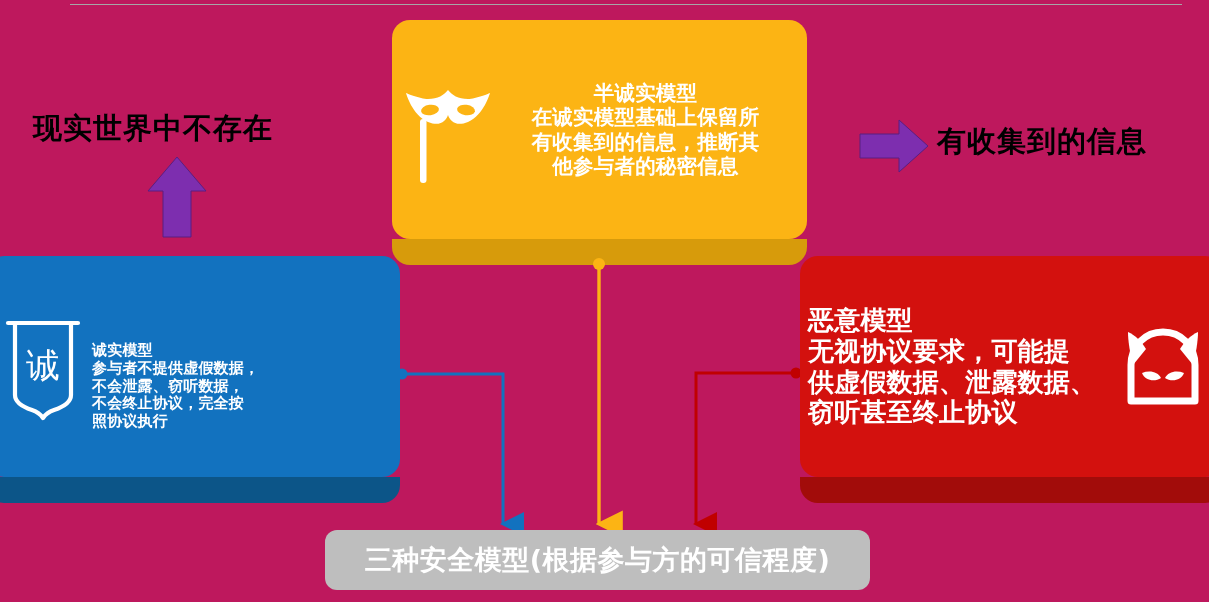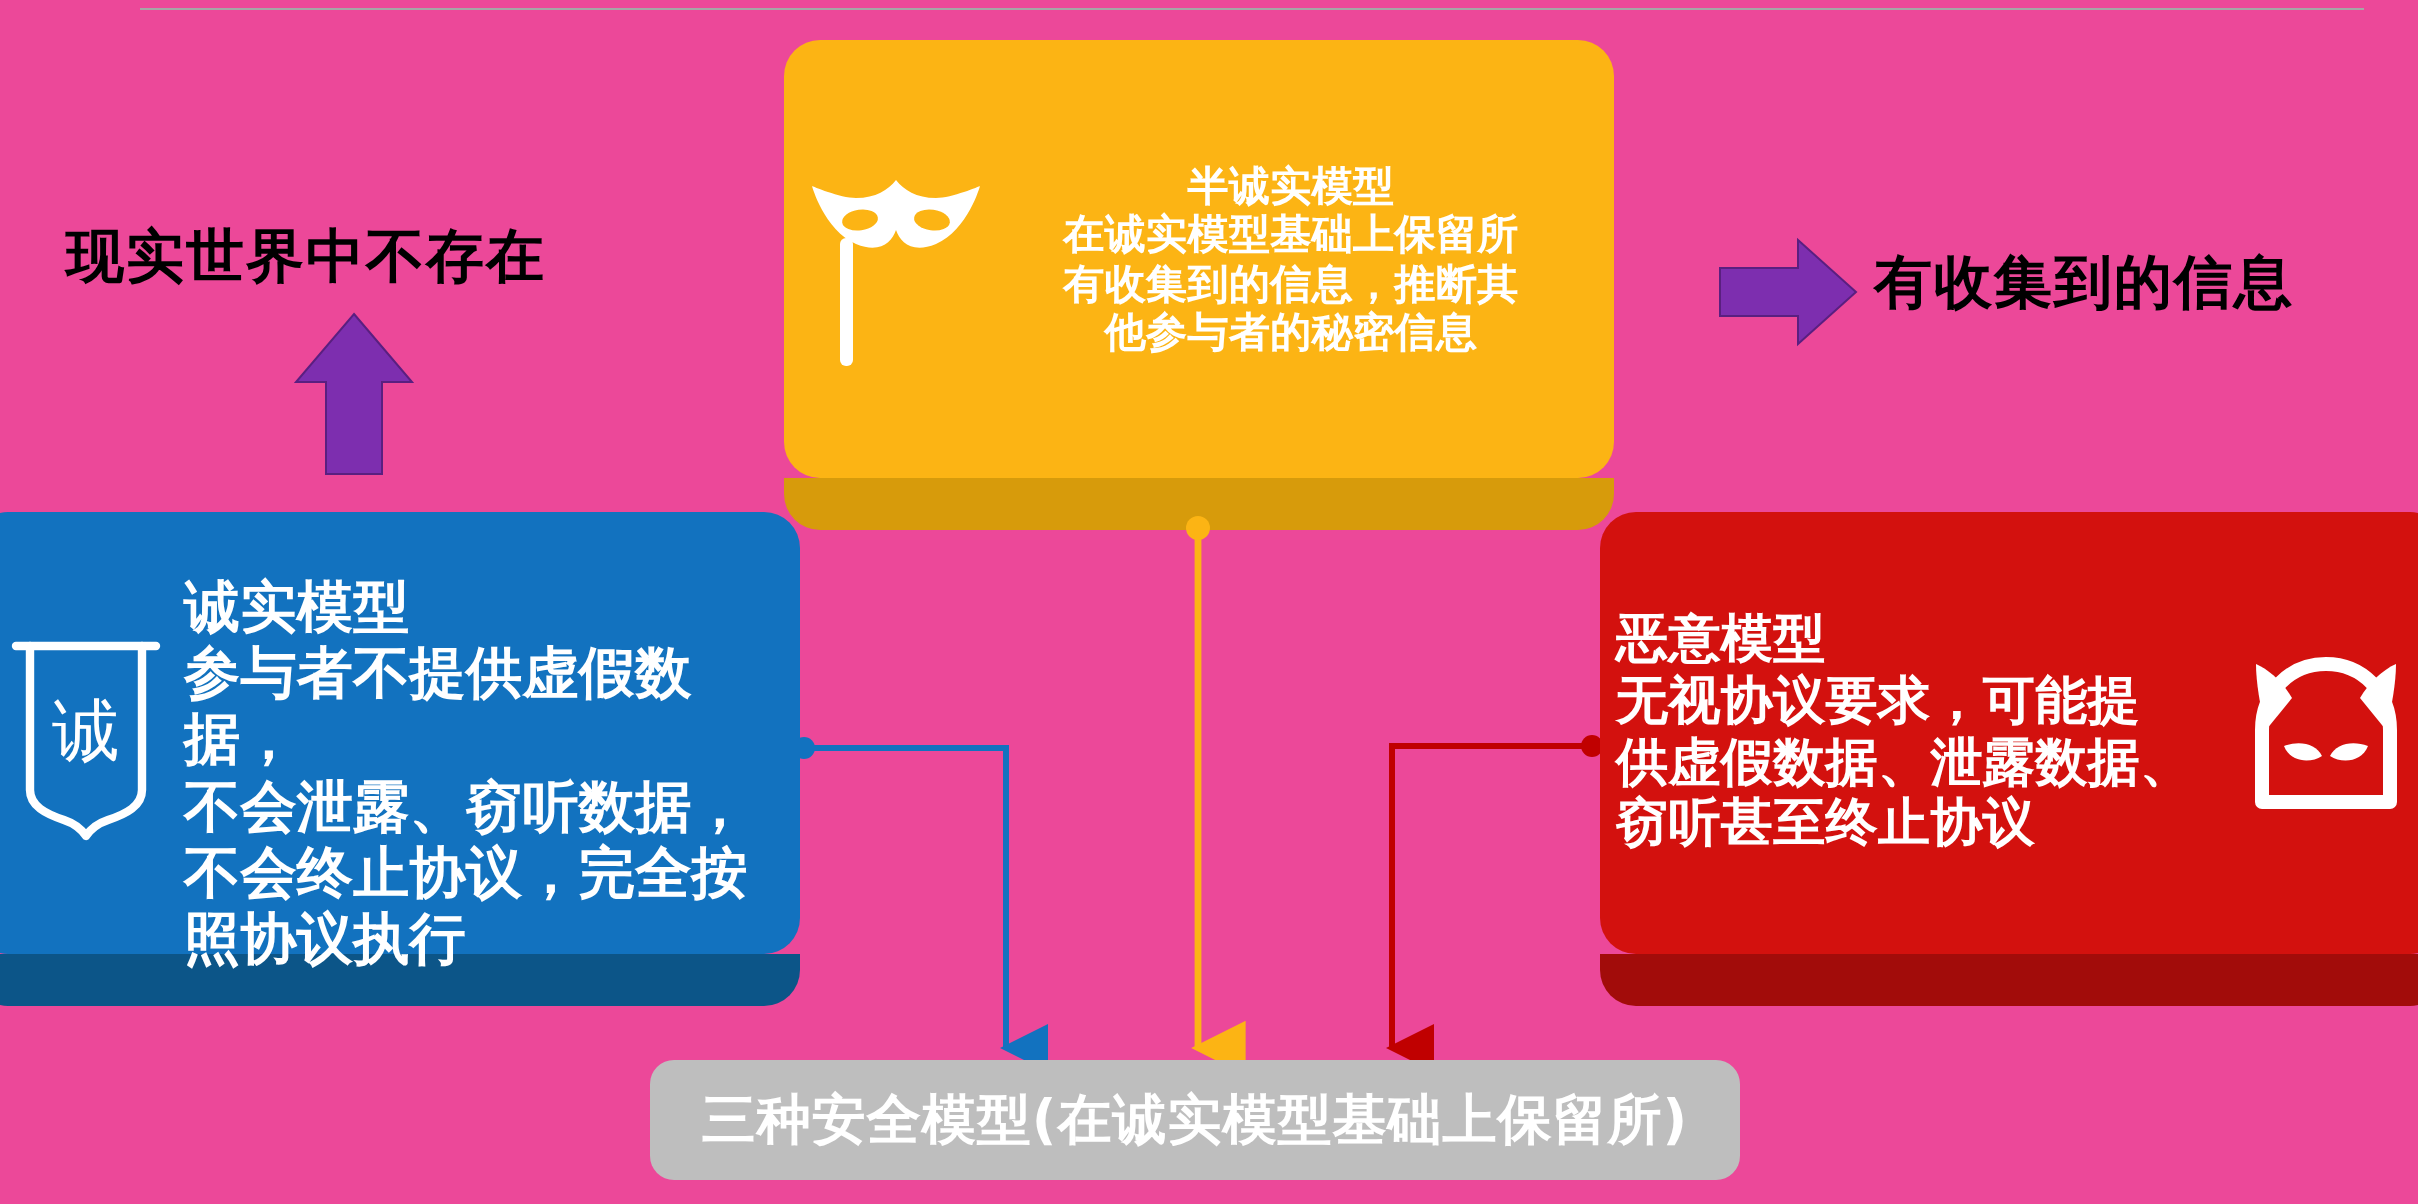--- a/index.html
+++ b/index.html
@@ -8,21 +8,21 @@
     padding: 0;
     background: #ffffff;
   }
   body {
     font-family: "DejaVu Sans", "Liberation Sans", sans-serif;
   }
   #slide {
     position: relative;
     width: 1209px;
     height: 602px;
-    background: #ec4899;
+    background: #be185d;
     overflow: hidden;
   }
 
   
   .top-rule {
     position: absolute;
     left: 70px;
     top: 4px;
     width: 1112px;
     height: 1px;
@@ -100,21 +100,21 @@
     width: 414px;
     height: 247px;
   }
   #card-honest .body   { background: #1272BF; }
   #card-honest .shadow-band { background: #0C5588; }
   #card-honest .content {
     padding: 0 8px 0 14px;
     justify-content: flex-start;
   }
   #card-honest .card-text {
-    font-size: 28px;
+    font-size: 15px;
     text-align: left;
     width: 300px;
     margin-left: 6px;
     margin-top: 40px;
   }
 
   
   #card-malicious {
     left: 800px;
     top: 256px;
@@ -304,16 +304,16 @@
       <path d="M599,264 L599,524" fill="none" stroke="#FCB414" stroke-width="3.4" marker-end="url(#ah-yellow)"></path>
     </g>
 
     <g>
       <circle cx="796" cy="373" r="5.5" fill="#C00000"></circle>
       <path d="M796,373 L696,373 L696,524" fill="none" stroke="#C00000" stroke-width="3" marker-end="url(#ah-red)"></path>
     </g>
   </svg>
 
   <div id="summary-banner">
-    <div class="banner-text">三种安全模型(在诚实模型基础上保留所)</div>
+    <div class="banner-text">三种安全模型(根据参与方的可信程度)</div>
   </div>
 
 </div>
 
 </body></html>

